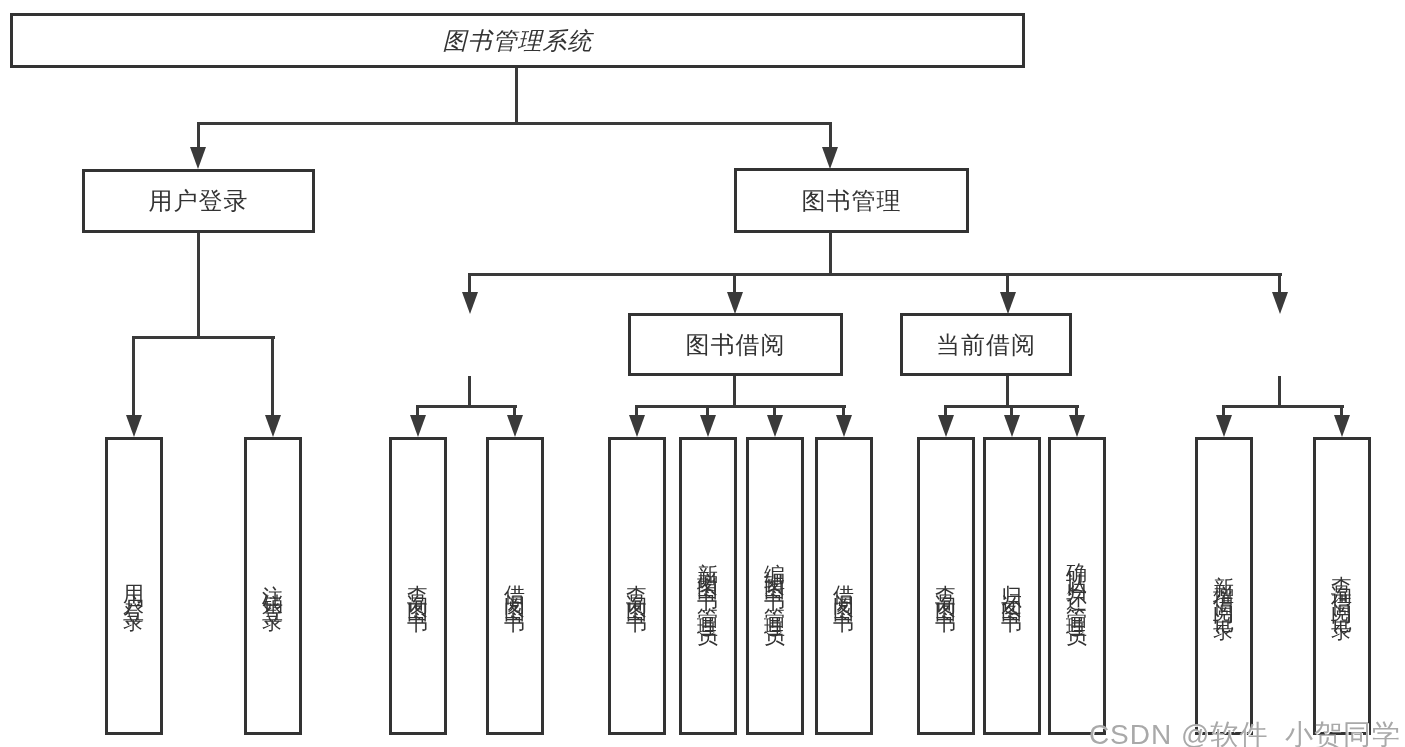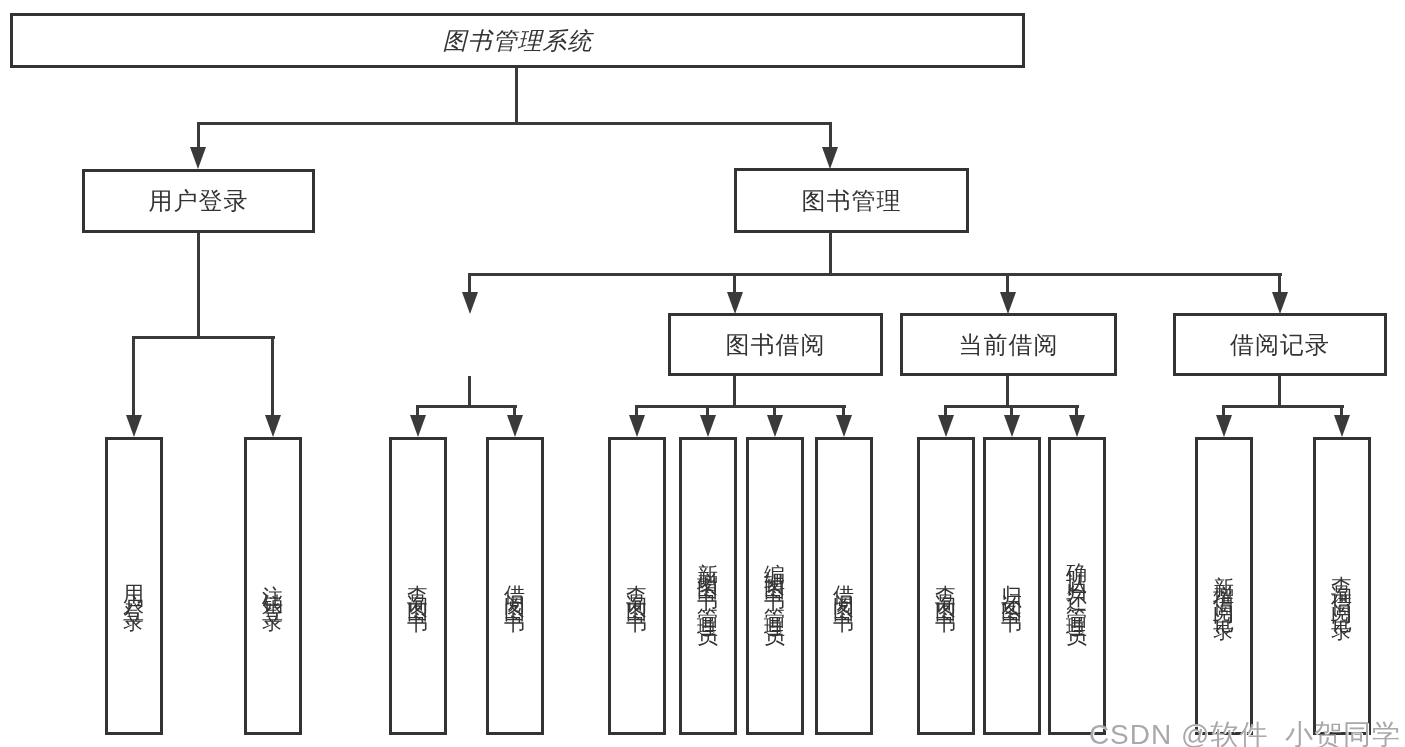--- a/index.html
+++ b/index.html
@@ -62,28 +62,25 @@
     <span>图书管理系统</span>
   </div>
 
   <div class="node hnode" style="left:82px; top:169px; width:233px; height:64px;">
     <span>用户登录</span>
   </div>
   <div class="node hnode" style="left:712px; top:168px; width:235px; height:65px;margin-left:22px;">
     <span>图书管理</span>
   </div>
 
-  <div class="node hnode" style="left:628px; top:313px; width:215px; height:63px;margin-left:40px;">
+  <div class="node hnode" style="left:628px; top:313px; width:215px; height:63px;">
     <span>图书借阅</span>
   </div>
-  <div class="node hnode" style="left:900px; top:313px; width:217px; height:63px;">
+  <div class="node hnode" style="left:900px; top:313px; width:172px; height:63px;">
     <span>当前借阅</span>
-  </div>
-  <div class="node hnode" style="left:1173px; top:313px; width:214px; height:63px;">
-    <span>借阅记录</span>
   </div>
 
   <div class="node vnode" style="left:105px; top:437px; width:58px; height:298px;">
     <span class="vtext">用户登录</span>
   </div>
   <div class="node vnode" style="left:244px; top:437px; width:58px; height:298px;">
     <span class="vtext">注销登录</span>
   </div>
 
   <div class="node vnode" style="left:389px; top:437px; width:58px; height:298px;">

